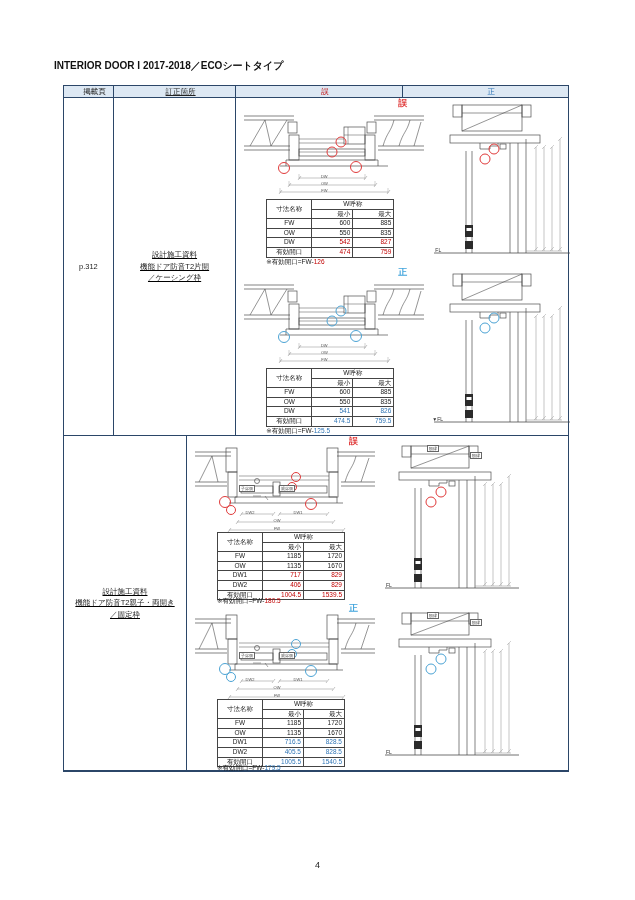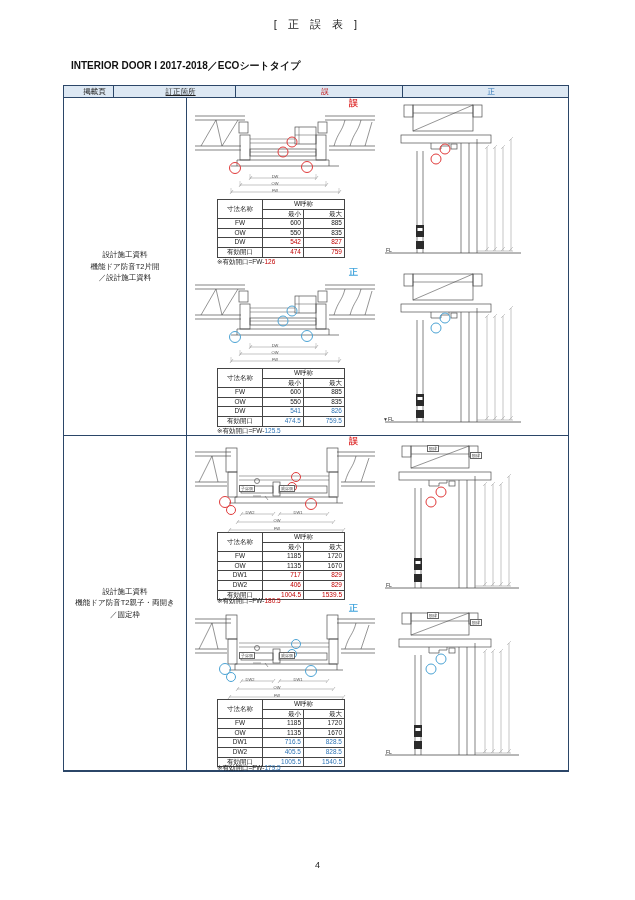--- a/index.html
+++ b/index.html
@@ -1,32 +1,32 @@
 <!DOCTYPE html>
 <html><head>
 <meta charset="utf-8">
 <style>
   html,body{margin:0;padding:0;}
   body{font-family:"Liberation Sans","DejaVu Sans",sans-serif;background:#fff;}
   .sheet{position:relative;width:635px;height:900px;background:#fff;overflow:hidden;}
   .title{position:absolute;top:17px;left:0;width:635px;text-align:center;font-size:11px;letter-spacing:4px;color:#1a1a1a;}
-  .subtitle{position:absolute;top:59px;left:71px;font-size:10px;font-weight:bold;color:#111;}
+  .subtitle{position:absolute;top:59px;left:54px;font-size:10px;font-weight:bold;color:#111;}
   .pageno{position:absolute;top:860px;left:0;width:635px;text-align:center;font-size:9px;color:#222;}
 
   .tbl{position:absolute;left:63px;top:85px;width:506px;height:687px;border:1px solid #2b4668;border-bottom-width:2px;box-sizing:border-box;}
   .thead{display:flex;height:12px;background:#dde8f3;border-bottom:1px solid #2b4668;box-sizing:border-box;}
   .th{box-sizing:border-box;font-size:7.5px;line-height:11px;text-align:center;color:#222;border-right:1px solid #2b4668;padding-left:12px;}
   .th:last-child{border-right:none;}
   .th-page{width:50px;} .th-loc{width:123px;text-decoration:underline;} .th-wrong{width:167px;color:#c00000;} .th-right{width:166px;color:#2e74b5;}
 
   .trow{display:flex;box-sizing:border-box;}
   .trow1{height:338px;border-bottom:1px solid #2b4668;}
   .trow2{height:334px;}
   .c-page{width:50px;box-sizing:border-box;border-right:1px solid #2b4668;display:flex;align-items:center;justify-content:center;font-size:7.5px;color:#222;}
-  .c-loc{width:123px;box-sizing:border-box;border-right:1px solid #2b4668;display:flex;align-items:center;justify-content:center;}
+  .c-loc{width:123px;box-sizing:border-box;border-right:1px solid #2b4668;display:flex;align-items:center;justify-content:center;text-decoration:underline;}
   .loc-lines{font-size:7.5px;line-height:1.55;text-align:center;color:#222;}
   .c-draw{width:333px;position:relative;}
 
   .half{position:absolute;left:0;width:333px;height:169px;}
   .half-top{top:0;} .half-bot1{top:169px;} .half-bot2{top:167px;}
   .half-label{position:absolute;top:0;left:0;width:333px;text-align:center;font-size:9px;font-weight:bold;line-height:10px;}
   .half-w .half-label{color:#e03a3a;}
   .half-r .half-label{color:#41a4dc;}
   .half-w svg{color:#e03a3a;}
   .half-r svg{color:#4ba3d4;}
@@ -153,38 +153,38 @@
   <g stroke="currentColor" stroke-width="1">
     <circle cx="58" cy="50" r="5"></circle>
           <circle cx="48" cy="60" r="5"></circle>
   </g>
 </g>
 </defs>
 </svg>
 
 <div class="sheet">
 
-  <div class="title">[ 正 誤 表 ]</div>
   <div class="subtitle">INTERIOR DOOR I 2017-2018／ECOシートタイプ</div>
 
   <div class="tbl">
 
     <div class="thead">
       <div class="th th-page">掲載頁</div>
       <div class="th th-loc">訂正箇所</div>
       <div class="th th-wrong">誤</div>
       <div class="th th-right">正</div>
     </div>
 
     <div class="trow trow1">
+      <div class="c-page">p.312</div>
       <div class="c-loc">
         <div class="loc-lines">
           <div>設計施工資料</div>
           <div>機能ドア防音T2片開</div>
-          <div>／設計施工資料</div>
+          <div>／ケーシング枠</div>
         </div>
       </div>
       <div class="c-draw">
 
         <div class="half half-top half-w">
           <div class="half-label">誤</div>
           <svg class="plan" width="180" height="92">
               <use href="#plan1"></use>
             </svg>
           <span class="dlabel" style="left:81px;top:76.5px">DW</span>

